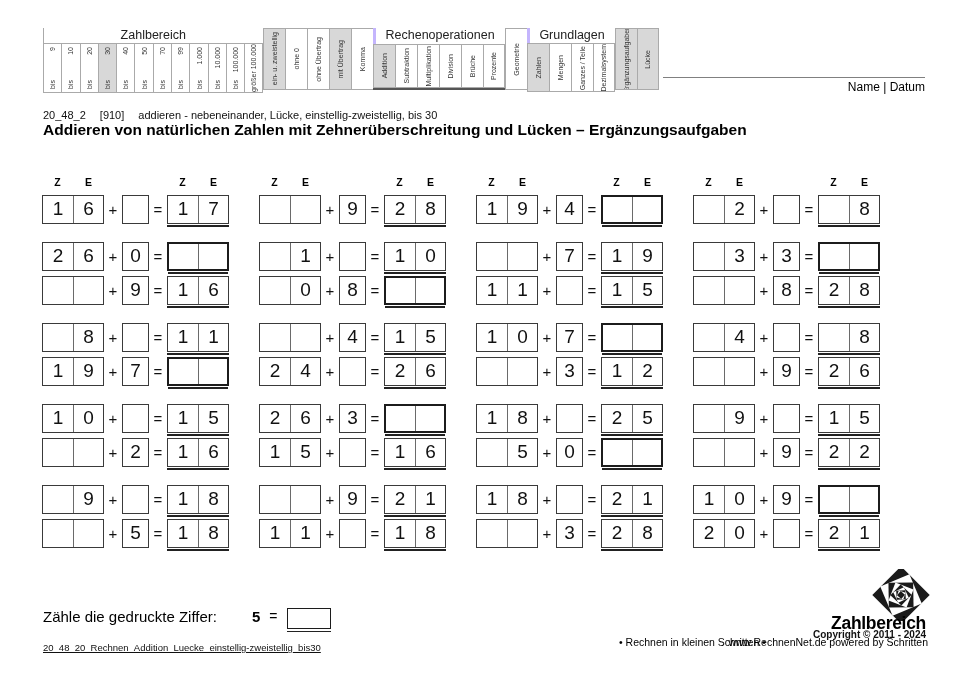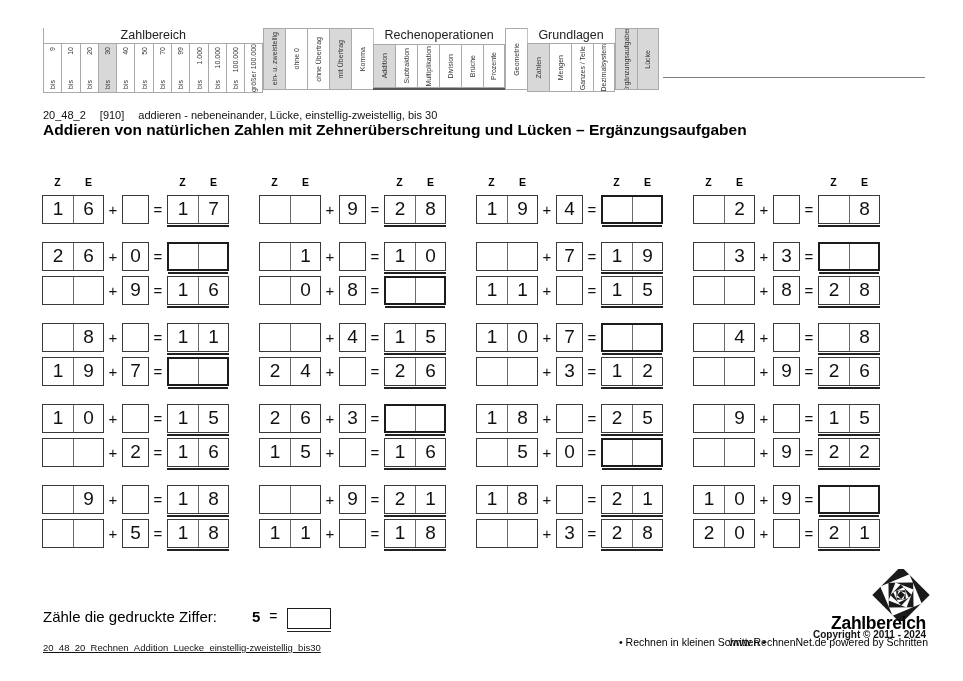--- a/index.html
+++ b/index.html
@@ -8,21 +8,21 @@
 
   
   #matrix { position:absolute; left:43px; top:28px; display:flex; align-items:stretch; height:62px; border-bottom:2px solid #555; }
   .seg { display:flex; flex-direction:column; }
   .seg-title { height:16px; font-size:12.5px; text-align:center; color:#222; border-left:1px solid #aaa; line-height:15px; }
   .seg-cols { display:flex; flex:1; }
   .cell { width:22px; border:1px solid #aaa; border-right:none; background:#fff; display:flex; flex-direction:column; align-items:center; justify-content:center; overflow:hidden; }
   .seg .cell { border-top:1px solid #aaa; }
   .seg-cols .cell:last-child, .cell.tall:last-child { border-right:1px solid #aaa; }
   .cell.tall { height:62px; border-right:none; }
-  #matrix > .cell.tall + .seg .seg-title { border-left:1px solid #c4b5fd; }
+  #matrix > .cell.tall + .seg .seg-title { border-left:3px solid #c4b5fd; }
   .cell.narrow { width:18.3px; }
   .cell.sel { background:#d8d8d8; }
   .vlab, .vnum, .vbis { writing-mode:vertical-rl; transform:rotate(180deg); font-size:7px; color:#333; white-space:nowrap; line-height:1; }
   .cell.stacked { justify-content:space-between; padding:3px 0; }
   
   #name-line { position:absolute; left:663px; top:77px; width:262px; border-top:1px solid #808080; }
   #name-label { position:absolute; left:663px; top:80px; width:262px; text-align:right; font-size:12px; }
 
   
   #subtitle { position:absolute; left:43px; top:109px; font-size:11px; color:#111; }
@@ -181,20 +181,21 @@
       </div>
       <div class="cell tall sel">
         <span class="vlab">Ergänzungsaufgaben</span>
       </div>
       <div class="cell tall sel">
         <span class="vlab">Lücke</span>
       </div>
     </div>
 
   <div id="name-line"></div>
+  <div id="name-label">Name | Datum</div>
 
   <div id="subtitle">
     <span>20_48_2</span><span>[910]</span><span>addieren - nebeneinander, Lücke, einstellig-zweistellig, bis 30</span>
   </div>
   <div id="title">Addieren von natürlichen Zahlen mit Zehnerüberschreitung und Lücken – Ergänzungsaufgaben</div>
 
   <div id="problems">
       <div class="pcol">
         <div class="ze-row">
           <div class="ze-pair">

